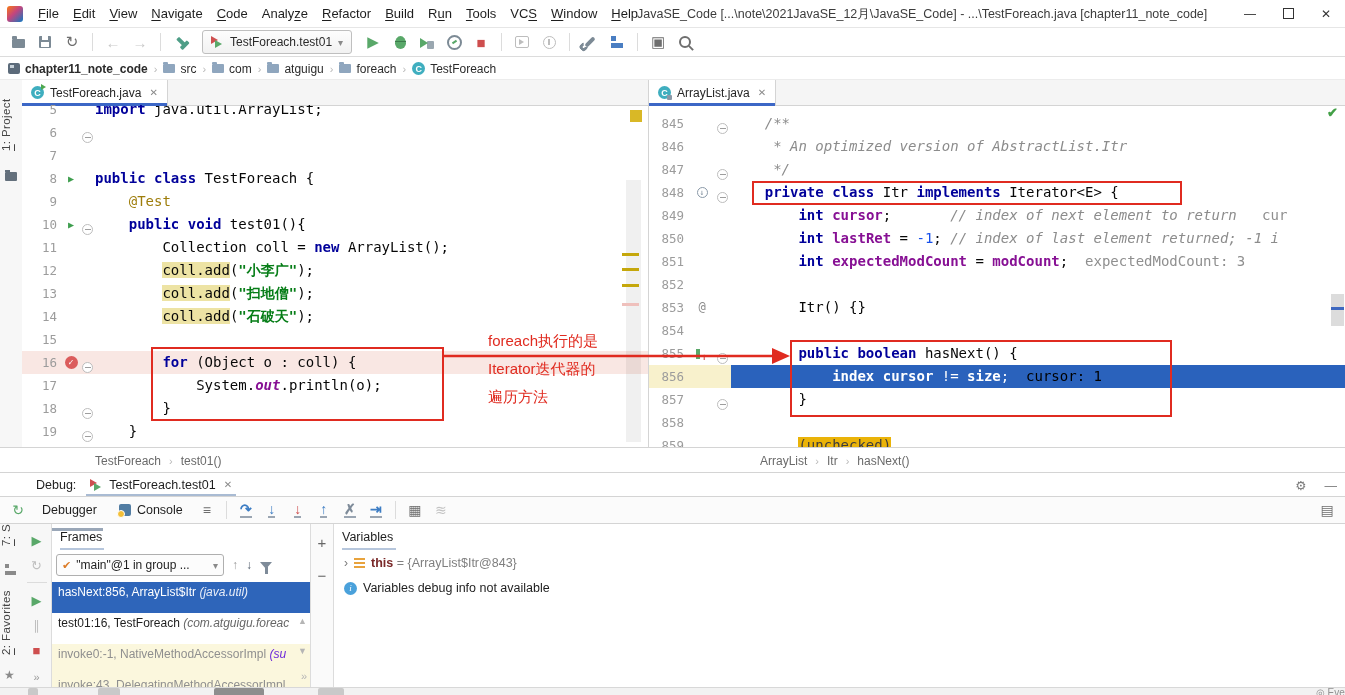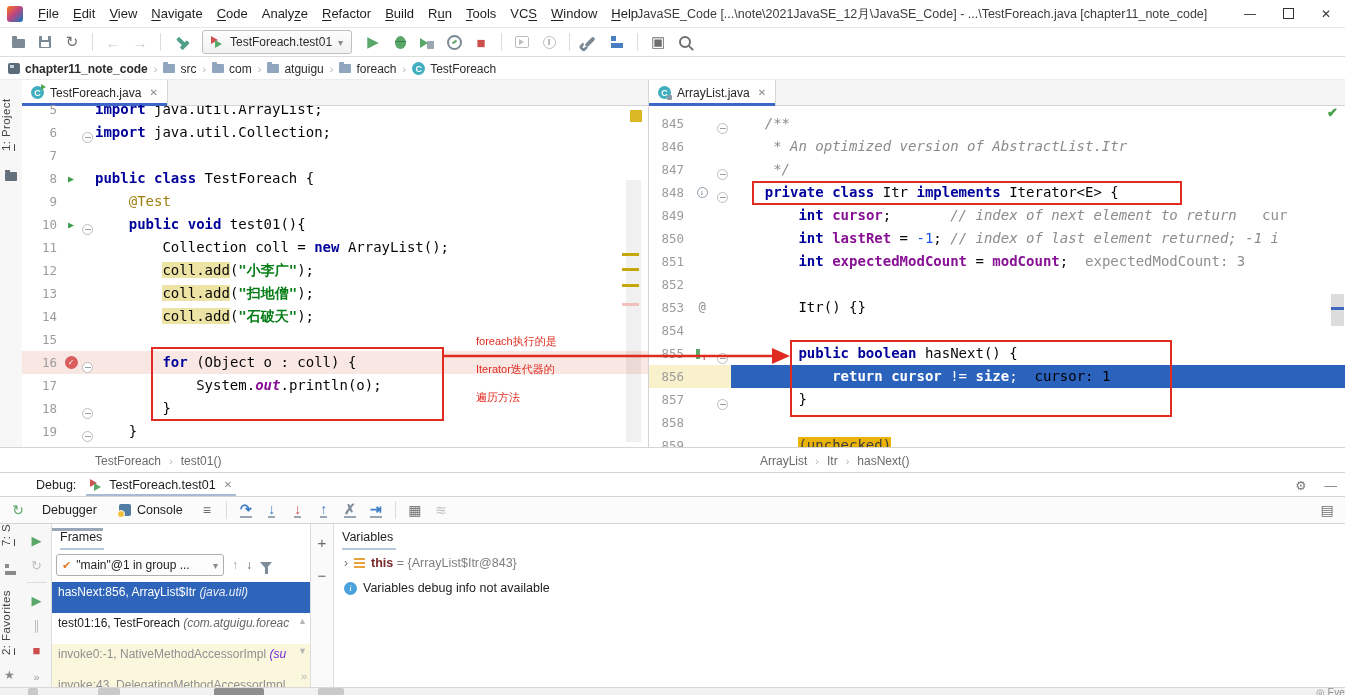--- a/index.html
+++ b/index.html
@@ -206,21 +206,21 @@
            display:inline-flex;align-items:center;justify-content:center;font-family:"Liberation Serif",serif}
 
   
   #bstrip{position:absolute;left:0;top:687px;width:1345px;height:8px;background:#F2F2F2;border-top:1px solid #D8D8D8;box-sizing:border-box}
   #bstrip .nub{position:absolute;top:0;height:7px;background:#C9C9C9;border-radius:2px 2px 0 0}
   #bstrip .nub.dark{background:#8E8E8E}
   #evt{position:absolute;left:1316px;top:0;font-size:10px;line-height:9px;color:#909090;white-space:nowrap}
 
   
   .ann-box{position:absolute;border:2px solid #E02B20;z-index:50;box-sizing:border-box}
-  #ann-text{position:absolute;left:476px;top:327px;z-index:50;color:#E02B20;font-size:11px;line-height:28px;white-space:nowrap}
+  #ann-text{position:absolute;left:488px;top:327px;z-index:50;color:#E02B20;font-size:15px;line-height:28px;white-space:nowrap}
   #ann-svg{position:absolute;left:0;top:0;z-index:49;pointer-events:none}
 </style>
 </head>
 <body>
 
 <div id="app">
 
   <div id="titlebar">
     <div id="logo"></div>
     <div id="menubar" style="display:flex">
@@ -348,21 +348,21 @@
     <div class="tabbar">
       <div class="tab">
         <span class="class-ic ov-run">C</span>
         <span>TestForeach.java</span>
         <span class="tab-close">✕</span>
       </div>
     </div>
     <div class="codearea">
       <div id="left-lines">
           <div class="eline"><span class="ln">5</span><span class="ic"></span><span class="fold"></span><span class="codeseg"><span class="kw">import</span><span> java.util.ArrayList;</span></span></div>
-          <div class="eline"><span class="ln">6</span><span class="ic"></span><span class="fold"><span class="fold-ic"></span></span><span class="codeseg"><span class="kw">import</span><span> java.util.Collection;</span></span></div>
+          <div class="eline"><span class="ln">6</span><span class="ic"></span><span class="fold"><span class="fold-ic"></span></span></div>
           <div class="eline"><span class="ln">7</span><span class="ic"></span><span class="fold"></span><span class="codeseg"></span></div>
           <div class="eline"><span class="ln">8</span><span class="ic"><span class="gut-run">▶</span></span><span class="fold"></span><span class="codeseg"><span class="kw">public class</span><span> TestForeach {</span></span></div>
           <div class="eline"><span class="ln">9</span><span class="ic"></span><span class="fold"></span><span class="codeseg"><span>    </span><span class="ann">@Test</span></span></div>
           <div class="eline"><span class="ln">10</span><span class="ic"><span class="gut-run">▶</span></span><span class="fold"><span class="fold-ic"></span></span><span class="codeseg"><span>    </span><span class="kw">public void</span><span> test01(){</span></span></div>
           <div class="eline"><span class="ln">11</span><span class="ic"></span><span class="fold"></span><span class="codeseg"><span>        Collection coll = </span><span class="kw">new</span><span> ArrayList();</span></span></div>
           <div class="eline"><span class="ln">12</span><span class="ic"></span><span class="fold"></span><span class="codeseg"><span>        </span><span class="hl">coll.add</span><span>(</span><span class="str">"小李广"</span><span>);</span></span></div>
           <div class="eline"><span class="ln">13</span><span class="ic"></span><span class="fold"></span><span class="codeseg"><span>        </span><span class="hl">coll.add</span><span>(</span><span class="str">"扫地僧"</span><span>);</span></span></div>
           <div class="eline"><span class="ln">14</span><span class="ic"></span><span class="fold"></span><span class="codeseg"><span>        </span><span class="hl">coll.add</span><span>(</span><span class="str">"石破天"</span><span>);</span></span></div>
           <div class="eline"><span class="ln">15</span><span class="ic"></span><span class="fold"></span><span class="codeseg"></span></div>
           <div class="eline bp"><span class="ln">16</span><span class="ic"><span class="gut-bp">✓</span></span><span class="fold"><span class="fold-ic"></span></span><span class="codeseg"><span>        </span><span class="kw">for</span><span> (Object o : coll) {</span></span></div>
@@ -394,21 +394,21 @@
           <div class="eline"><span class="ln">846</span><span class="ic"></span><span class="fold"></span><span class="codeseg"><span class="cmt">     * An optimized version of AbstractList.Itr</span></span></div>
           <div class="eline"><span class="ln">847</span><span class="ic"></span><span class="fold"><span class="fold-ic"></span></span><span class="codeseg"><span class="cmt">     */</span></span></div>
           <div class="eline"><span class="ln">848</span><span class="ic"><span class="gut-ovr">↓</span></span><span class="fold"><span class="fold-ic"></span></span><span class="codeseg"><span>    </span><span class="kw">private class</span><span> Itr </span><span class="kw">implements</span><span> Iterator&lt;E&gt; {</span></span></div>
           <div class="eline"><span class="ln">849</span><span class="ic"></span><span class="fold"></span><span class="codeseg"><span>        </span><span class="kw">int</span><span> </span><span class="fld">cursor</span><span>;       </span><span class="cmt">// index of next element to return   </span><span class="hint">cur</span></span></div>
           <div class="eline"><span class="ln">850</span><span class="ic"></span><span class="fold"></span><span class="codeseg"><span>        </span><span class="kw">int</span><span> </span><span class="fld">lastRet</span><span> = </span><span class="num">-1</span><span>; </span><span class="cmt">// index of last element returned; -1 i</span></span></div>
           <div class="eline"><span class="ln">851</span><span class="ic"></span><span class="fold"></span><span class="codeseg"><span>        </span><span class="kw">int</span><span> </span><span class="fld">expectedModCount</span><span> = </span><span class="fld">modCount</span><span>;  </span><span class="hint">expectedModCount: 3</span></span></div>
           <div class="eline"><span class="ln">852</span><span class="ic"></span><span class="fold"></span><span class="codeseg"></span></div>
           <div class="eline"><span class="ln">853</span><span class="ic"><span class="gut-at">@</span></span><span class="fold"></span><span class="codeseg"><span>        Itr() {}</span></span></div>
           <div class="eline"><span class="ln">854</span><span class="ic"></span><span class="fold"></span><span class="codeseg"></span></div>
           <div class="eline"><span class="ln">855</span><span class="ic"><span class="gut-frame"><span class="gbar"></span><span class="rarr">↑</span></span></span><span class="fold"><span class="fold-ic"></span></span><span class="codeseg"><span>        </span><span class="kw">public boolean</span><span> hasNext() {</span></span></div>
-          <div class="eline exec"><span class="ln">856</span><span class="ic"></span><span class="fold"></span><span class="codeseg"><span>            </span><span class="kw">return</span><span> </span><span class="b">cursor</span><span> != </span><span class="b">size</span><span>;  </span><span class="hint">cursor: 1</span></span></div>
+          <div class="eline exec"><span class="ln">856</span><span class="ic"></span><span class="fold"></span><span class="codeseg"><span>            </span><span class="kw">index</span><span> </span><span class="b">cursor</span><span> != </span><span class="b">size</span><span>;  </span><span class="hint">cursor: 1</span></span></div>
           <div class="eline"><span class="ln">857</span><span class="ic"></span><span class="fold"><span class="fold-ic"></span></span><span class="codeseg"><span>        }</span></span></div>
           <div class="eline"><span class="ln">858</span><span class="ic"></span><span class="fold"></span><span class="codeseg"></span></div>
           <div class="eline"><span class="ln">859</span><span class="ic"></span><span class="fold"></span><span class="codeseg"><span>        </span><span class="unch">(unchecked)</span></span></div>
         </div>
     </div>
     <span class="mark" style="left:678px;top:25px;color:#43A047;font-weight:bold;font-size:13px">✔</span>
     <div class="stripe-thumb" style="left:682px;top:214px;width:13px;height:32px;background:#DCDCDC"></div>
     <span class="mark" style="left:682px;top:227px;width:13px;height:3px;background:#3E68C0"></span>
   </div>
 

